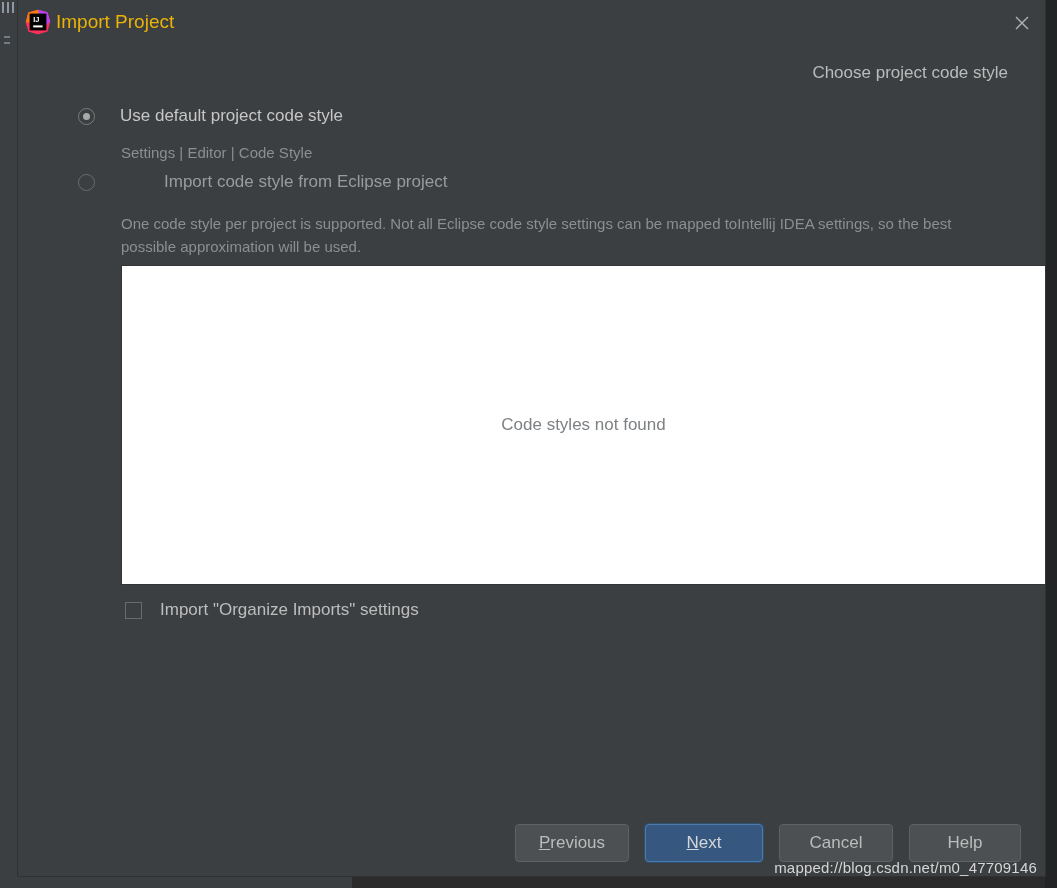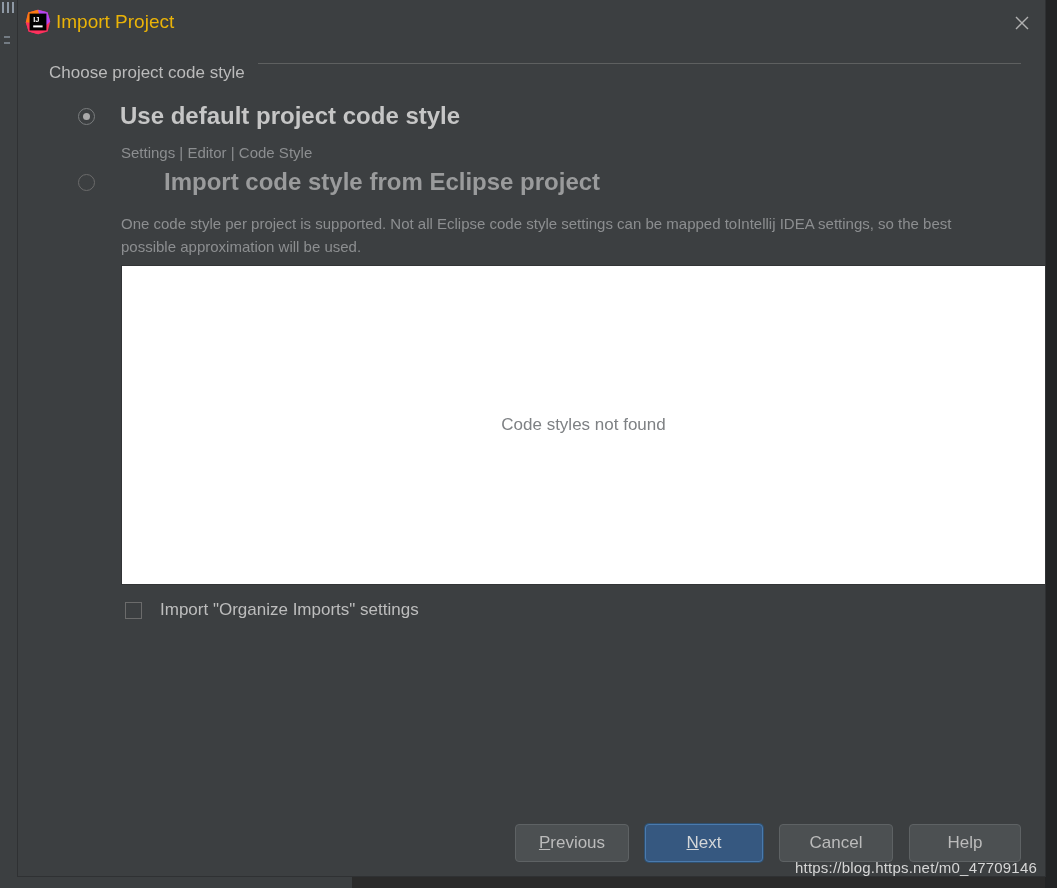--- a/index.html
+++ b/index.html
@@ -92,21 +92,22 @@
   .close-btn svg { display: block; }
 
   
   .group-header {
     position: absolute;
     left: 31px;
     top: 63px;
     right: 24px;
     height: 22px;
     display: flex;
-    align-items: flex-start;
+    align-items: flex-end;
+    flex-direction: column;
   }
   .group-header .gh-label {
     font-size: 17px;
     color: #bbbbbb;
     white-space: nowrap;
     padding-right: 13px;
   }
   .group-header .gh-rule {
     flex: 1;
     height: 1px;
@@ -138,26 +139,25 @@
     content: "";
     position: absolute;
     left: 4px;
     top: 4px;
     width: 7px;
     height: 7px;
     border-radius: 50%;
     background: #aaaaaa;
   }
   .radio-label {
-    font-size: 24px;
+    font-size: 17px;
     color: #c6c6c6;
     margin-left: 25px;
     line-height: 24px;
     white-space: nowrap;
-    font-weight: bold;
   }
   .radio-label.dim { color: #9a9b9c; }
 
   .sub-note {
     position: absolute;
     left: 103px;
     font-size: 15px;
     color: #8c8e90;
     line-height: 23px;
   }
@@ -330,14 +330,14 @@
         <span>ext</span>
       </div>
     <div class="btn cancel">
         <span>Cancel</span>
       </div>
     <div class="btn help">
         <span>Help</span>
       </div>
   </div>
 
-  <div class="watermark">https://blog.https.net/m0_47709146</div>
+  <div class="watermark">mapped://blog.csdn.net/m0_47709146</div>
 </div>
 
 </body></html>

